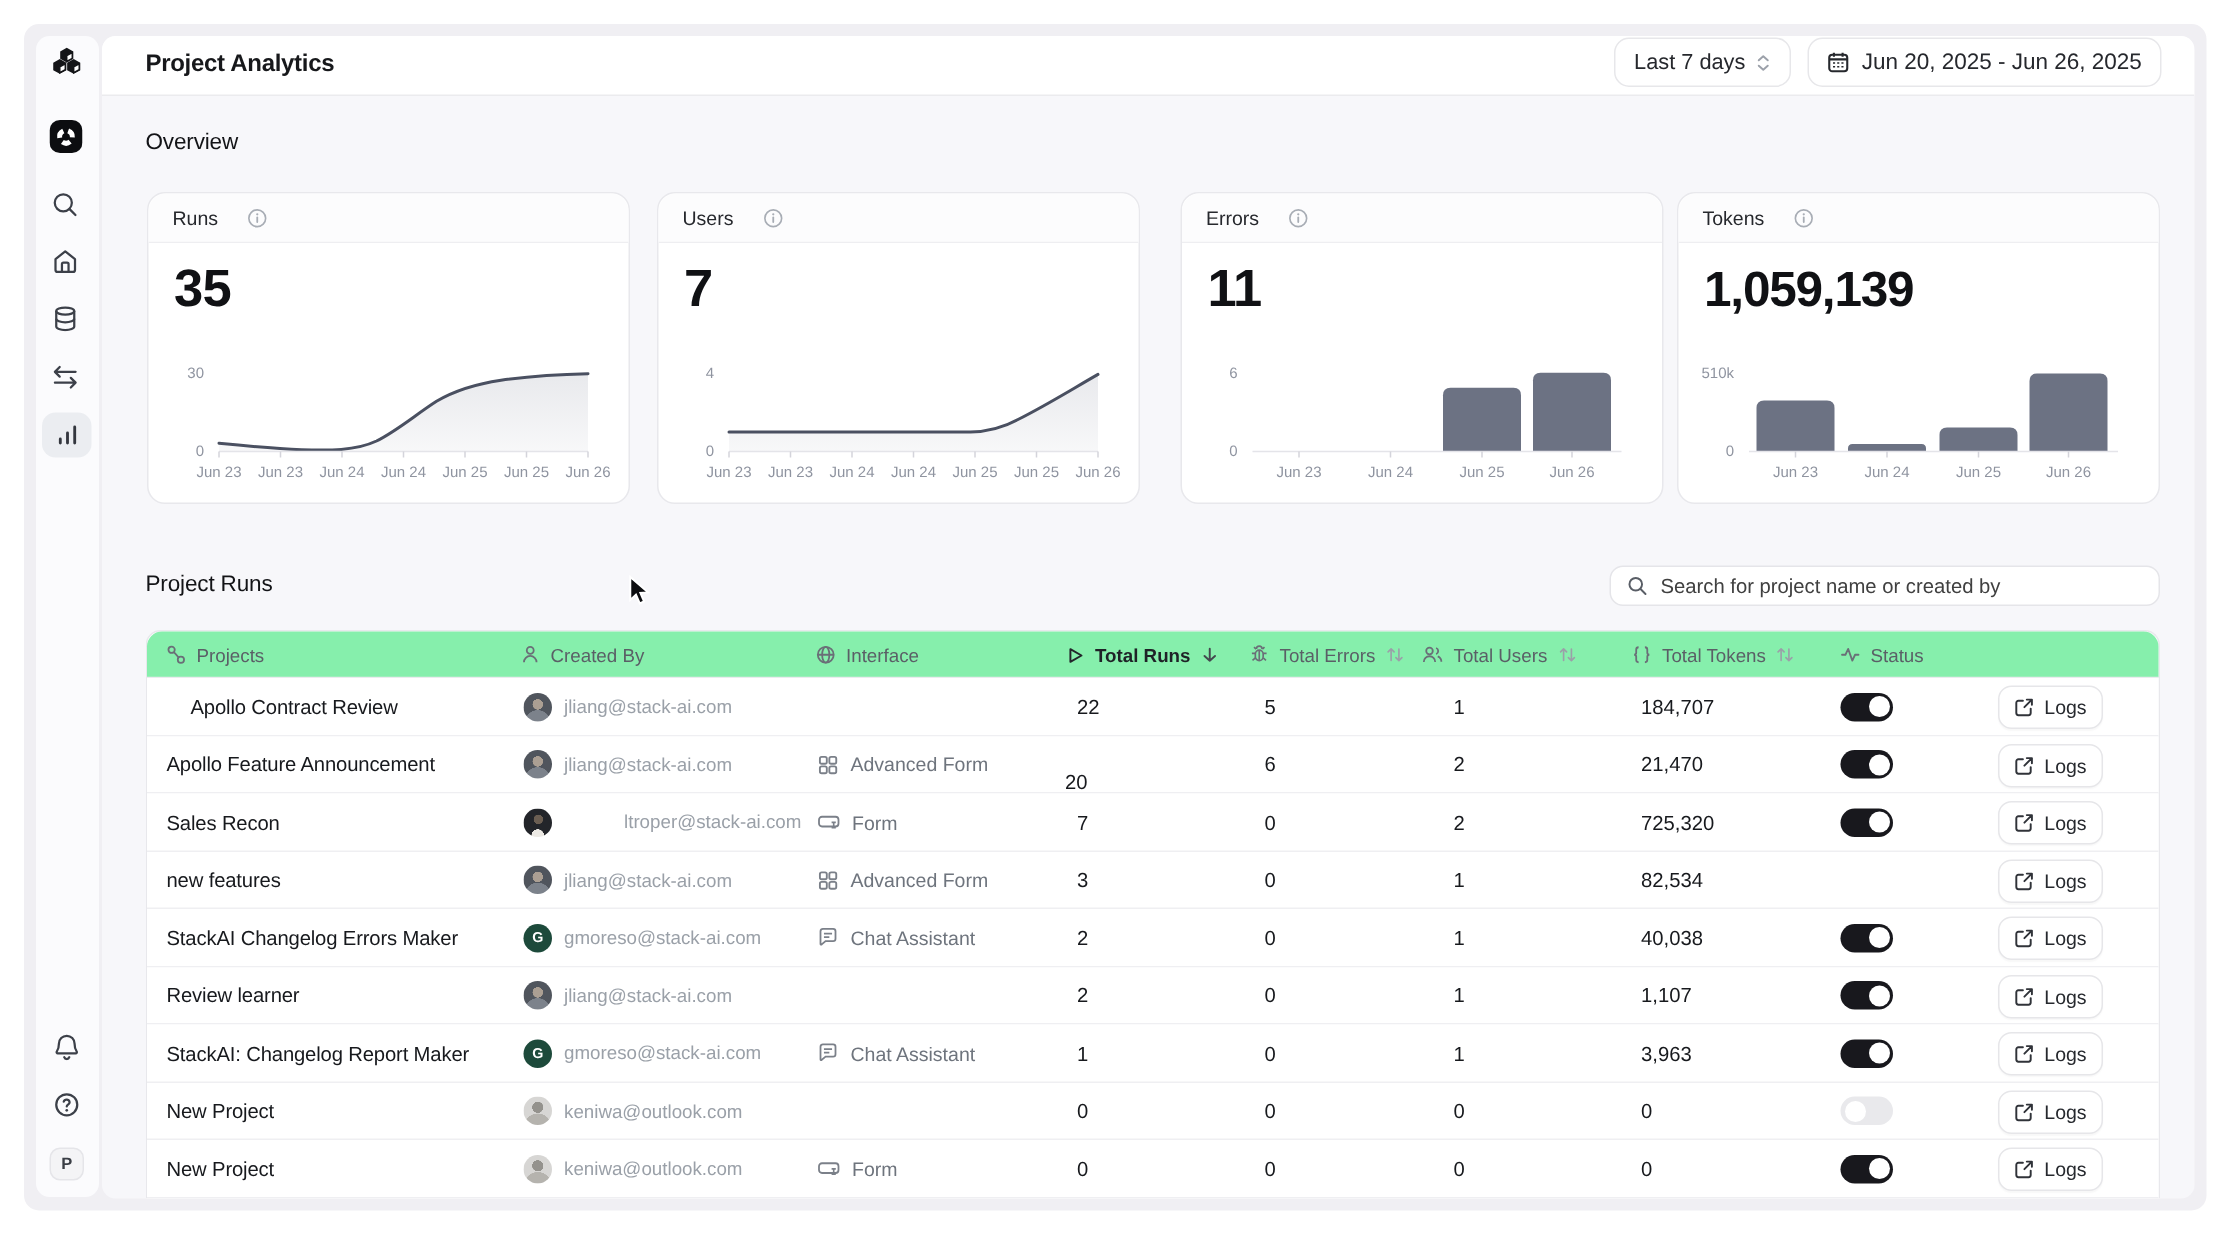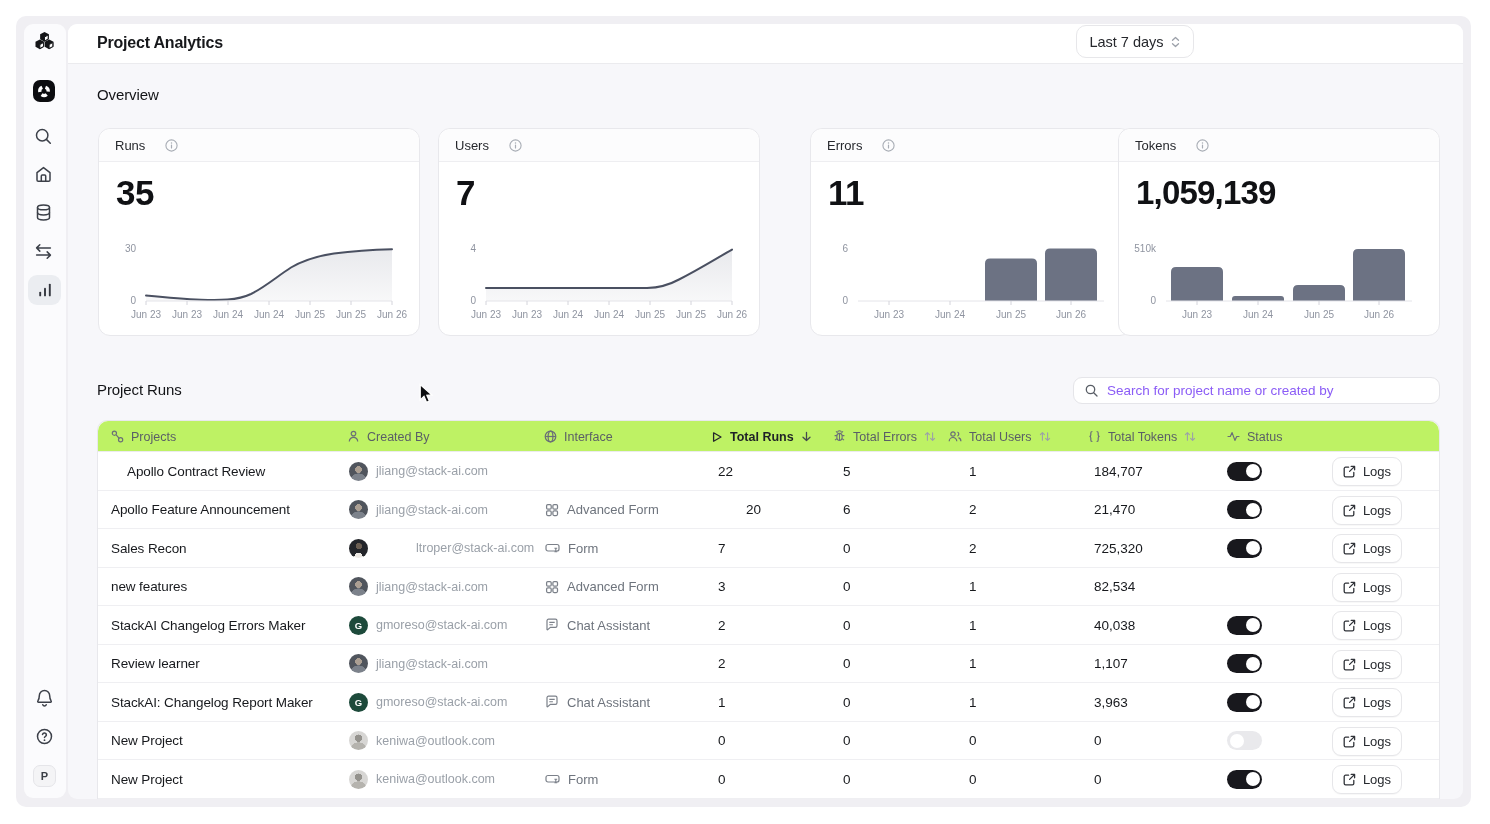--- a/index.html
+++ b/index.html
@@ -12,23 +12,23 @@
 .ptitle { left:29px; top:10px; font-size:16px; font-weight:700; color:#17181b; letter-spacing:-0.2px; }
 .btn { background:#fff; border:1px solid #e7e7ea; border-radius:10px; display:flex; align-items:center; justify-content:center; color:#26282d; }
 .btn1 { left:1008px; top:1px; width:118px; height:33px; font-size:14.5px; font-weight:500; gap:6px; }
 .btn2 { left:1137px; top:1px; width:236px; height:33px; font-size:15px; font-weight:500; gap:8px; }
 .sec-title { font-size:15px; font-weight:400; color:#131417; letter-spacing:-0.1px; }
 .card { background:#fff; border:1px solid #e8e8ec; border-radius:12px; width:322px; height:208px; top:104px; }
 .card-h { left:0; top:0; width:100%; height:33px; border-bottom:1px solid #eeeef1; background:#fcfcfd; border-radius:12px 12px 0 0; display:flex; align-items:center; padding-left:16px; gap:20px; }
 .card-h span { font-size:13px; font-weight:500; color:#26282d; }
 .big { left:17px; top:44px; font-size:35px; font-weight:700; color:#101114; letter-spacing:-0.5px; }
 .search { left:1005px; top:353px; width:367px; height:27px; background:#fff; border:1px solid #e5e5e9; border-radius:9px; display:flex; align-items:center; padding-left:11px; gap:9px; }
-.search span { font-size:13.5px; color:#8b5cf6; }
+.search span { font-size:13.5px; color:#404040; }
 .table { left:29px; top:396px; width:1343px; background:#fff; border:1px solid #e8e8ec; border-radius:10px 10px 0 0; border-bottom:none; }
-.thead { height:31px; background:#bef264; border-bottom:1px solid #ebebee; border-radius:10px 10px 0 0; position:relative; }
+.thead { height:31px; background:#86efac; border-bottom:1px solid #ebebee; border-radius:10px 10px 0 0; position:relative; }
 .th { position:absolute; top:0; height:31px; display:flex; align-items:center; gap:7px; font-size:12.5px; color:#5a5f66; }
 .row { height:38.5px; position:relative; border-bottom:1px solid #efeff2; background:#fff; }
 .cell { position:absolute; top:0; height:38.5px; display:flex; align-items:center; }
 .pname { font-size:13.5px; font-weight:500; color:#17191d; letter-spacing:-0.1px; }
 .email { font-size:12.5px; color:#9aa0a8; }
 .iface { font-size:13px; color:#6e747d; }
 .val { font-size:13.5px; color:#17191d; font-weight:500; }
 .avatar { width:19px; height:19px; border-radius:50%; margin-right:8px; flex:none; }
 .toggle-on { width:35px; height:19px; border-radius:10px; background:#18181d; position:relative; }
 .toggle-on::after { content:""; position:absolute; right:2.5px; top:2.5px; width:14px; height:14px; border-radius:50%; background:#fff; }
@@ -104,20 +104,28 @@
 
   <div class="abs" style="left:9px; top:741px; width:23px; height:22px; background:#f4f4f6; border:1px solid #e5e5e9; border-radius:7px; display:flex; align-items:center; justify-content:center; font-size:11px; font-weight:700; color:#3a3e45;">P</div>
 </div>
 <div class="abs panel">
   <div class="abs phead"></div>
   <div class="abs ptitle">Project Analytics</div>
   <div class="abs btn btn1">Last 7 days
     <svg width="11" height="12" viewBox="0 0 11 12">
         <path d="M2.5 4.2 L5.5 1.5 L8.5 4.2 M2.5 7.8 L5.5 10.5 L8.5 7.8" fill="none" stroke="#9ca1aa" stroke-width="1.3" stroke-linecap="round" stroke-linejoin="round"></path>
       </svg>
+  </div>
+  <div class="abs btn btn2">
+    <svg width="15" height="15" viewBox="0 0 15 15">
+        <rect x="1.5" y="2.5" width="12" height="11" rx="2" fill="none" stroke="#26282d" stroke-width="1.4"></rect>
+        <path d="M4.6 1.2v2.6M10.4 1.2v2.6M1.5 5.6h12" stroke="#26282d" stroke-width="1.4" fill="none"></path>
+        <path d="M4 8h1.4M6.8 8h1.4M9.6 8h1.4M4 10.5h1.4M6.8 10.5h1.4M9.6 10.5h1.4" stroke="#26282d" stroke-width="1.1"></path>
+      </svg>
+    Jun 20, 2025 - Jun 26, 2025
   </div>
   <div class="abs sec-title" style="left:29px; top:62px;">Overview</div>
 
   <div class="abs card" style="left:30px;">
     <div class="abs card-h">
         <span>Runs</span>
       <svg width="13" height="13" viewBox="0 0 13 13">
           <circle cx="6.5" cy="6.5" r="5.6" fill="none" stroke="#a8adb5" stroke-width="1.1"></circle>
           <path d="M6.5 6 v3" stroke="#a8adb5" stroke-width="1.2" stroke-linecap="round"></path>
           <circle cx="6.5" cy="3.9" r="0.75" fill="#a8adb5"></circle>
@@ -191,21 +199,21 @@
           <text x="47" y="79">Jun 23</text>
           <text x="88" y="79">Jun 23</text>
           <text x="129" y="79">Jun 24</text>
           <text x="170" y="79">Jun 24</text>
           <text x="211" y="79">Jun 25</text>
           <text x="252" y="79">Jun 25</text>
           <text x="293" y="79">Jun 26</text>
         </g>
     </svg>
   </div>
-  <div class="abs card" style="left:742px;text-align:right;">
+  <div class="abs card" style="left:719px;text-align:right;">
     <div class="abs card-h">
         <span>Errors</span>
       <svg width="13" height="13" viewBox="0 0 13 13">
           <circle cx="6.5" cy="6.5" r="5.6" fill="none" stroke="#a8adb5" stroke-width="1.1"></circle>
           <path d="M6.5 6 v3" stroke="#a8adb5" stroke-width="1.2" stroke-linecap="round"></path>
           <circle cx="6.5" cy="3.9" r="0.75" fill="#a8adb5"></circle>
         </svg>
     </div>
     <div class="abs big">11</div>
     <svg class="abs" style="left:0; top:110px;" width="322" height="98" viewBox="0 0 322 98">
@@ -375,21 +383,21 @@
         </div>
 <div class="cell" style="left:447px; gap:8px;">
           <svg width="14" height="14" viewBox="0 0 14 14">
             <rect x="1.6" y="1.6" width="4.6" height="4.6" rx="1.2" fill="none" stroke="#7b8089" stroke-width="1.25"></rect>
             <rect x="7.9" y="1.6" width="4.6" height="4.6" rx="1.2" fill="none" stroke="#7b8089" stroke-width="1.25"></rect>
             <rect x="1.6" y="7.9" width="4.6" height="4.6" rx="1.2" fill="none" stroke="#7b8089" stroke-width="1.25"></rect>
             <rect x="7.9" y="7.9" width="4.6" height="4.6" rx="1.2" fill="none" stroke="#7b8089" stroke-width="1.25"></rect>
           </svg>
           <span class="iface">Advanced Form</span>
         </div>
-<div class="cell val" style="left:648px;">20</div>
+<div class="cell val" style="left:612px;margin-top:12px;">20</div>
 <div class="cell val" style="left:745px;">6</div>
 <div class="cell val" style="left:871px;">2</div>
 <div class="cell val" style="left:996px;">21,470</div>
 <div class="cell" style="left:1129px;">
           <span class="toggle-on"></span>
         </div>
 <div class="cell logsbtn" style="left:1234px; top:5px;">
           <svg width="13" height="13" viewBox="0 0 13 13">
             <path d="M10.8 7.4 v3 a1.4 1.4 0 0 1 -1.4 1.4 H2.6 a1.4 1.4 0 0 1 -1.4 -1.4 V3.6 a1.4 1.4 0 0 1 1.4 -1.4 h3" fill="none" stroke="#303339" stroke-width="1.3" stroke-linecap="round"></path>
             <path d="M8.2 1.4 h3.4 v3.4 M11.4 1.6 L6.6 6.4" fill="none" stroke="#303339" stroke-width="1.3" stroke-linecap="round" stroke-linejoin="round"></path>

